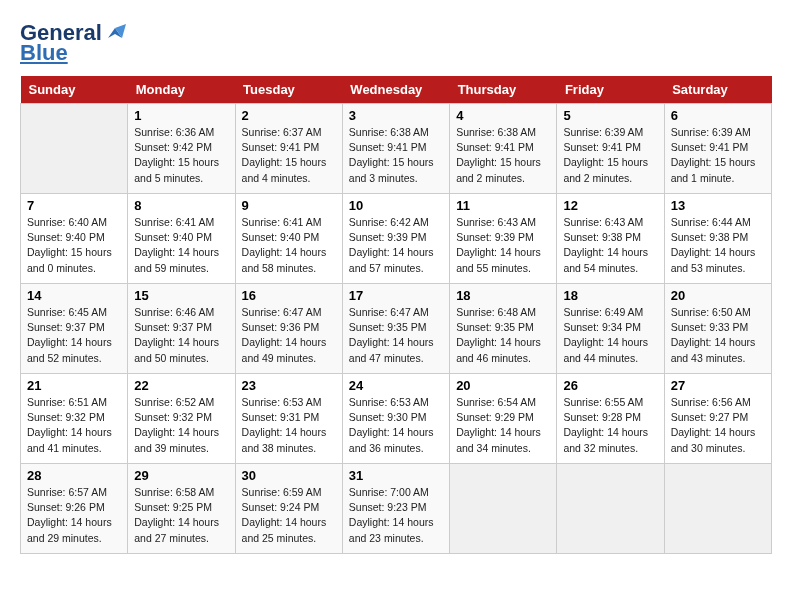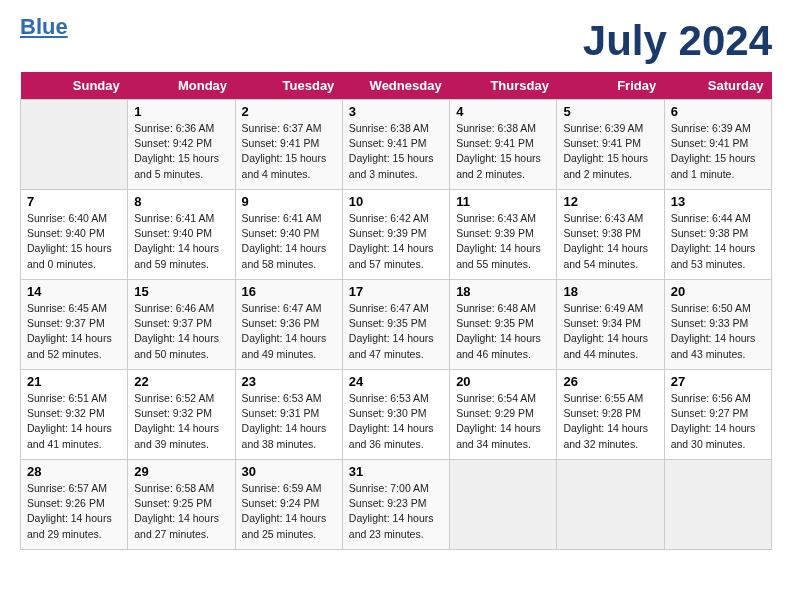--- a/index.html
+++ b/index.html
@@ -33,23 +33,23 @@
     .location-title {
       font-size: 16px;
       color: #333;
     }
     table {
       width: 100%;
       border-collapse: collapse;
       font-size: 11px;
     }
     thead tr th {
-      background-color: #be185d;
+      background-color: #b91c1c;
       color: white;
-      text-align: right;
+      text-align: left;
       padding: 6px 8px;
       font-size: 13px;
       font-weight: bold;
     }
     tbody tr td {
       border: 1px solid #ccc;
       vertical-align: top;
       padding: 4px 6px;
       width: 107px;
       min-height: 80px;
@@ -74,24 +74,30 @@
     }
     .empty-cell {
       background: #f0f0f0 !important;
     }
   </style>
 </head>
 <body>
 
 <div class="header">
   <div class="logo">
+    <div style="display:flex;align-items:center;gap:2px;">
+      <span style="font-size:22px;font-weight:bold;color:#1a3a6b;">General</span>
+      <svg width="22" height="18" viewBox="0 0 22 18">
+        <polygon points="4,14 11,4 18,14 11,10" fill="#2e6db4"></polygon>
+        <polygon points="11,4 22,0 18,14" fill="#4a90d9"></polygon>
+      </svg>
+    </div>
     <span style="font-size:22px;font-weight:bold;color:#2e6db4;margin-top:-6px;text-decoration:underline;">Blue</span>
   </div>
   <div class="title-section">
-    <div class="month-title">July 2024</div>
   </div>
 </div>
 
 <table>
   <thead>
     <tr>
     <th>Sunday</th>
         <th>Monday</th>
         <th>Tuesday</th>
         <th>Wednesday</th>

